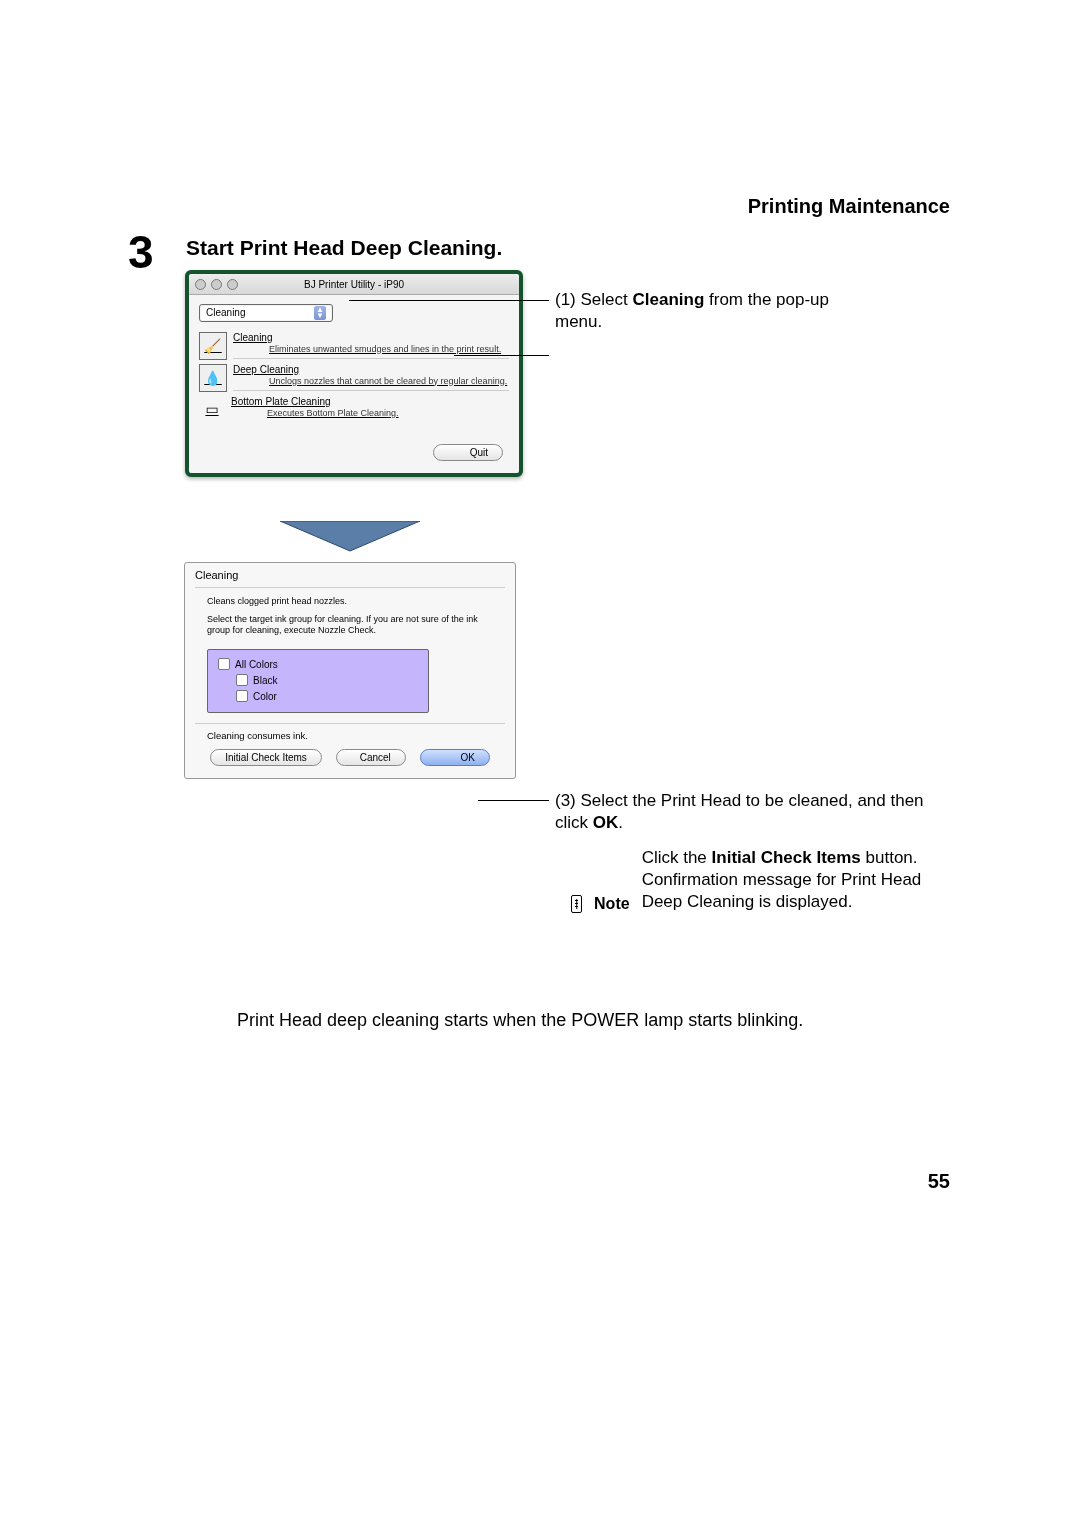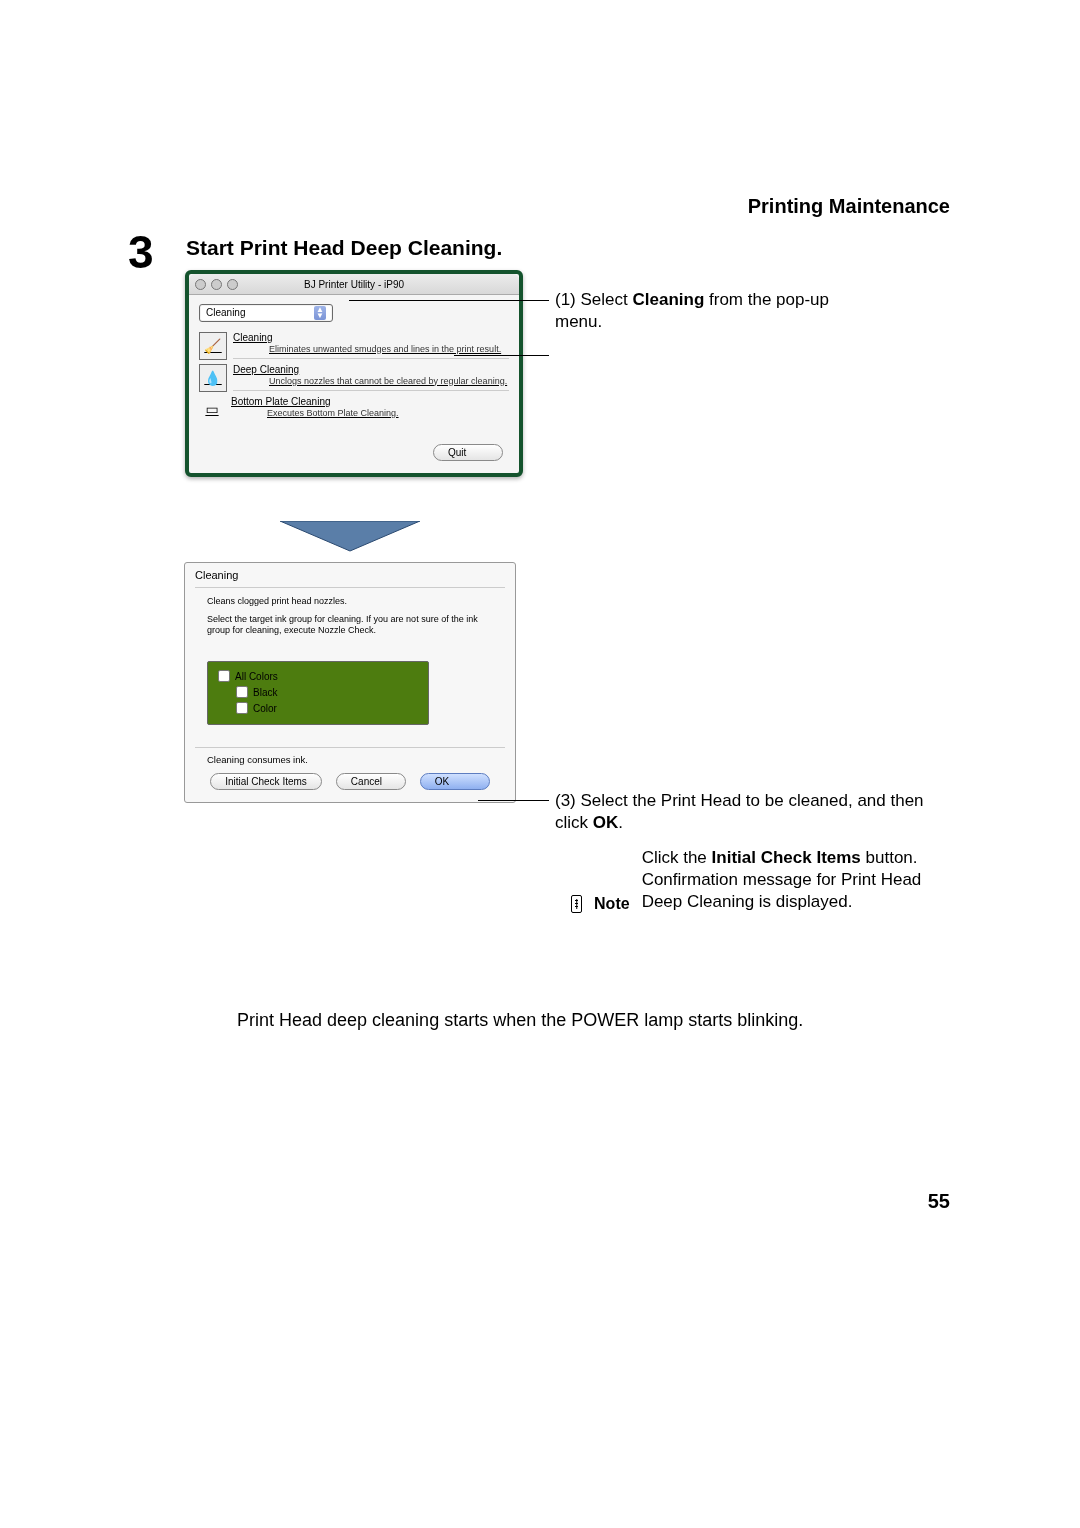--- a/index.html
+++ b/index.html
@@ -147,21 +147,21 @@
     text-align: right;
   }
   .mac-btn {
     display: inline-block;
     background: linear-gradient(#fff,#e5e5e5);
     border: 1px solid #8a8a8a;
     border-radius: 10px;
     font-size: 10px;
     padding: 2px 14px;
     min-width: 40px;
-    text-align: left;
+    text-align: right;
   }
   .mac-btn.primary {
     background: linear-gradient(#cfe0ff,#8fb0f0);
     border-color: #5d7dc0;
   }
   
   .callout-line {
     position: absolute;
     height: 1px;
     background: #000;
@@ -197,24 +197,24 @@
   }
   .dlg2-hr {
     height:1px; background:#ccc; margin:2px 10px 4px 10px;
   }
   .dlg2-text {
     font-size: 9px;
     line-height: 1.3;
     padding: 4px 22px 2px 22px;
   }
   .dlg2-cbgroup {
-    margin: 22px 22px;
+    margin: 10px 22px;
     border: 1px solid #666;
     border-radius: 2px;
-    background: #4d7c0f;
+    background: #c4b5fd;
     padding: 6px 10px 8px 10px;
     width: 200px;
   }
   .cb-row {
     display: flex;
     align-items: center;
     gap: 5px;
     font-size: 10px;
     padding: 2px 0;
   }
@@ -295,21 +295,20 @@
   .important-label {
     font-weight: 700;
     min-width: 95px;
   }
   .page-num {
     position: absolute;
     right: 130px;
     top: 1170px;
     font-weight: 700;
     font-size: 20px;
-    margin-top: 20px;
   }
 </style>
 </head>
 <body>
 
 <div class="page">
   <div class="header-right">Printing Maintenance</div>
 
   <div class="step-num">3</div>
   <div class="step-title">Start Print Head Deep Cleaning.</div>

